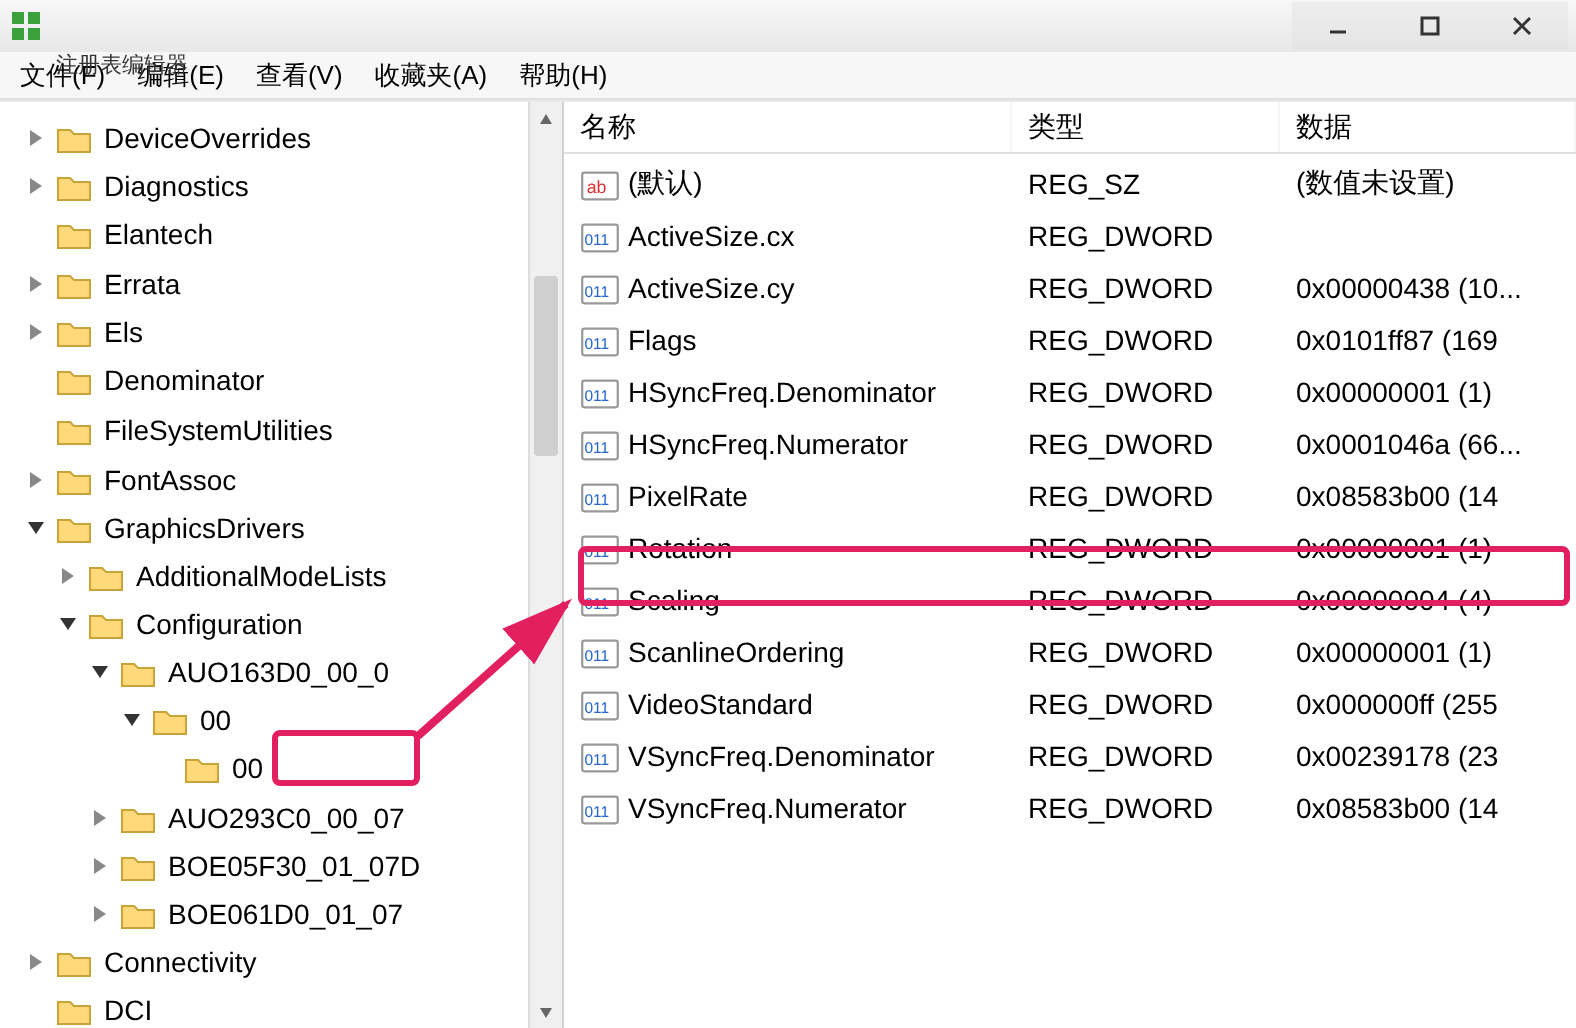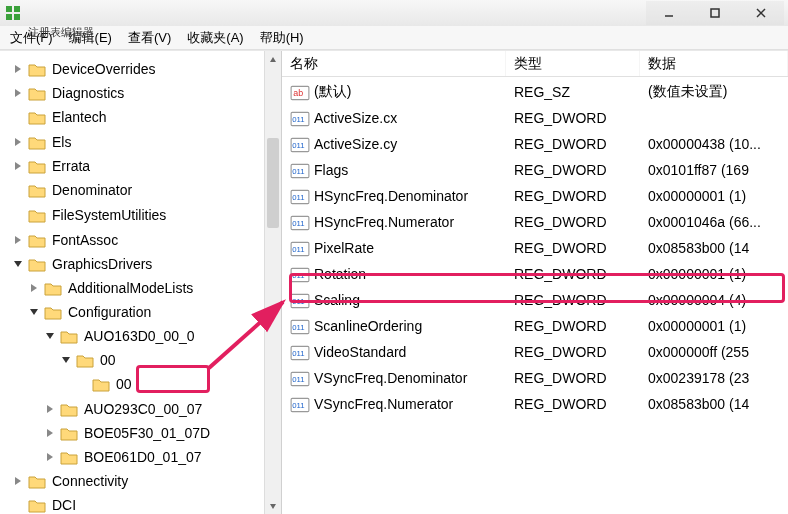--- a/index.html
+++ b/index.html
@@ -123,32 +123,32 @@
             </span></li>
         <li><span class="row">
               <span class="exp">
                 <svg width="10" height="10">
                   <path d="M2 1 L8 5 L2 9 Z" fill="#888"></path>
                 </svg>
               </span>
               <span class="folder"><svg viewBox="0 0 18 16">
                   <path d="M1 3h6l2 2h8v9H1z" fill="#ffd97a" stroke="#caa23a"></path>
                 </svg></span>
+              <span class="label">Errata</span>
+            </span></li>
+        <li><span class="row">
+              <span class="exp">
+                <svg width="10" height="10">
+                  <path d="M2 1 L8 5 L2 9 Z" fill="#888"></path>
+                </svg>
+              </span>
+              <span class="folder"><svg viewBox="0 0 18 16">
+                  <path d="M1 3h6l2 2h8v9H1z" fill="#ffd97a" stroke="#caa23a"></path>
+                </svg></span>
               <span class="label">Els</span>
-            </span></li>
-        <li><span class="row">
-              <span class="exp">
-                <svg width="10" height="10">
-                  <path d="M2 1 L8 5 L2 9 Z" fill="#888"></path>
-                </svg>
-              </span>
-              <span class="folder"><svg viewBox="0 0 18 16">
-                  <path d="M1 3h6l2 2h8v9H1z" fill="#ffd97a" stroke="#caa23a"></path>
-                </svg></span>
-              <span class="label">Errata</span>
             </span></li>
         <li><span class="row">
               <span class="exp none"></span>
               <span class="folder"><svg viewBox="0 0 18 16">
                   <path d="M1 3h6l2 2h8v9H1z" fill="#ffd97a" stroke="#caa23a"></path>
                 </svg></span>
               <span class="label">Denominator</span>
             </span></li>
         <li><span class="row">
               <span class="exp none"></span>

